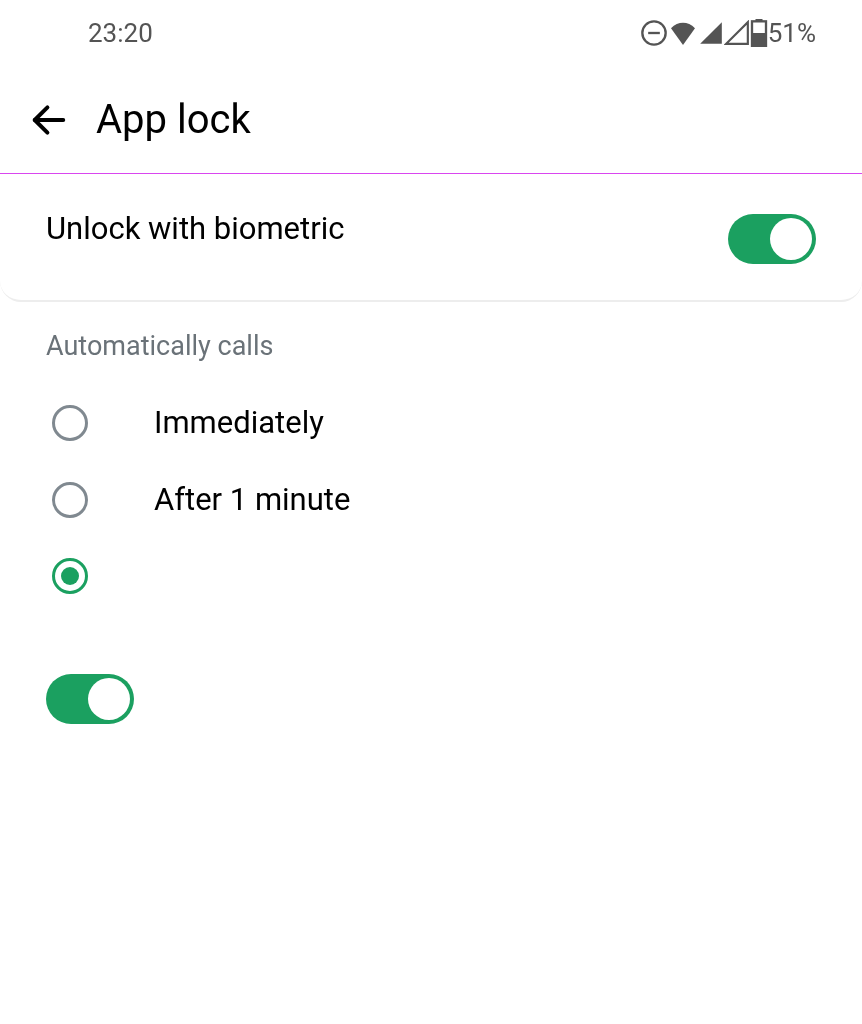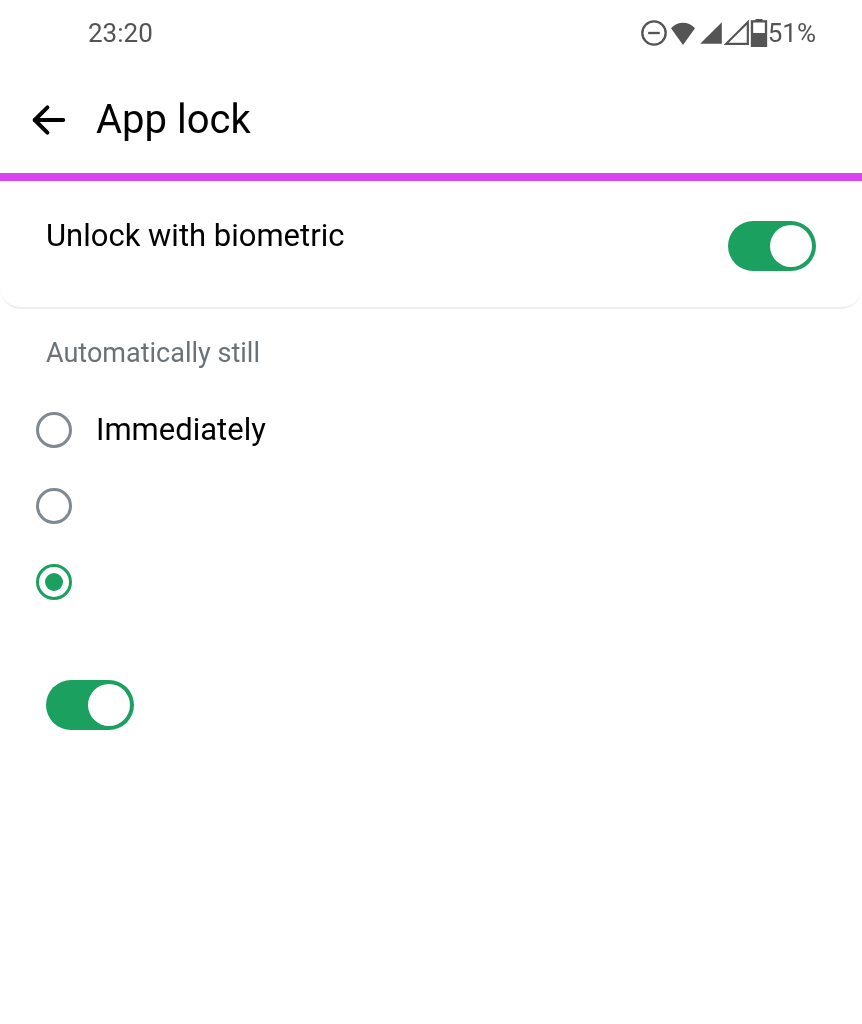--- a/index.html
+++ b/index.html
@@ -28,21 +28,21 @@
       align-items: center;
     }
     .status-right svg {
       display: block;
     }
     .header {
       display: flex;
       align-items: center;
       padding: 30px 30px 30px 30px;
       gap: 28px;
-      border-bottom: 8px solid #d946ef;
+      border-bottom: 1px solid #d946ef;
     }
     .back-arrow {
       width: 38px;
       height: 38px;
       color: #000;
       flex-shrink: 0;
     }
     .header-title {
       font-size: 40px;
       font-weight: 400;
@@ -96,22 +96,22 @@
     }
     .section-header {
       font-size: 27px;
       color: #6a7278;
       font-weight: 400;
       padding: 28px 46px 22px 46px;
     }
     .radio-option {
       display: flex;
       align-items: center;
-      padding: 20px 36px;
-      gap: 24px;
+      padding: 20px 52px;
+      gap: 66px;
       cursor: pointer;
     }
     .radio-circle {
       width: 36px;
       height: 36px;
       border: 3px solid #808990;
       border-radius: 50%;
       flex-shrink: 0;
       position: relative;
     }
@@ -174,29 +174,30 @@
   <div class="header-title">App lock</div>
 </div>
 
 <div class="setting-row bordered">
   <div class="setting-text">
     <div class="setting-title">Unlock with biometric</div>
   </div>
   <div class="toggle"></div>
 </div>
 
-<div class="section-header">Automatically still</div>
+<div class="section-header">Automatically calls</div>
 
 <div class="radio-option">
   <div class="radio-circle"></div>
   <div class="radio-label">Immediately</div>
 </div>
 
 <div class="radio-option">
   <div class="radio-circle"></div>
+  <div class="radio-label">After 1 minute</div>
 </div>
 
 <div class="radio-option">
   <div class="radio-circle selected"></div>
 </div>
 
 <div class="radio-spacing"></div>
 
 <div class="setting-row">
   <div class="toggle"></div>

